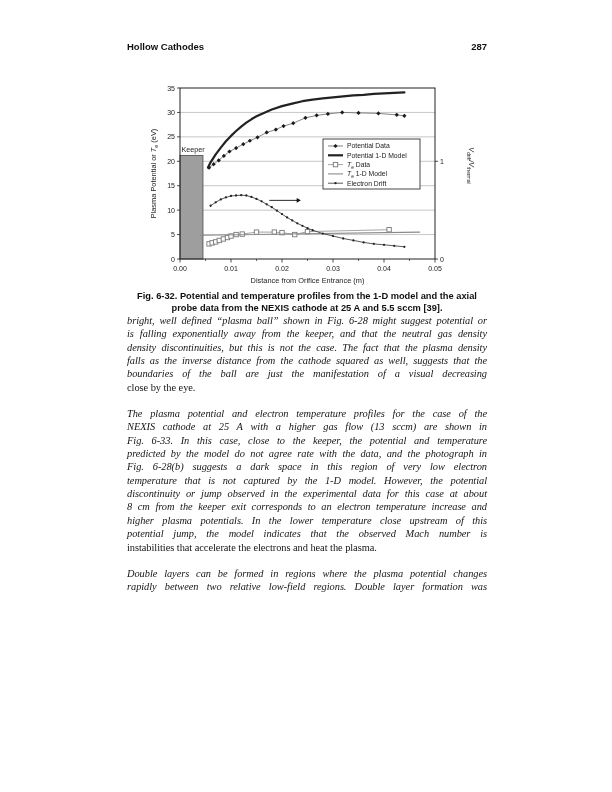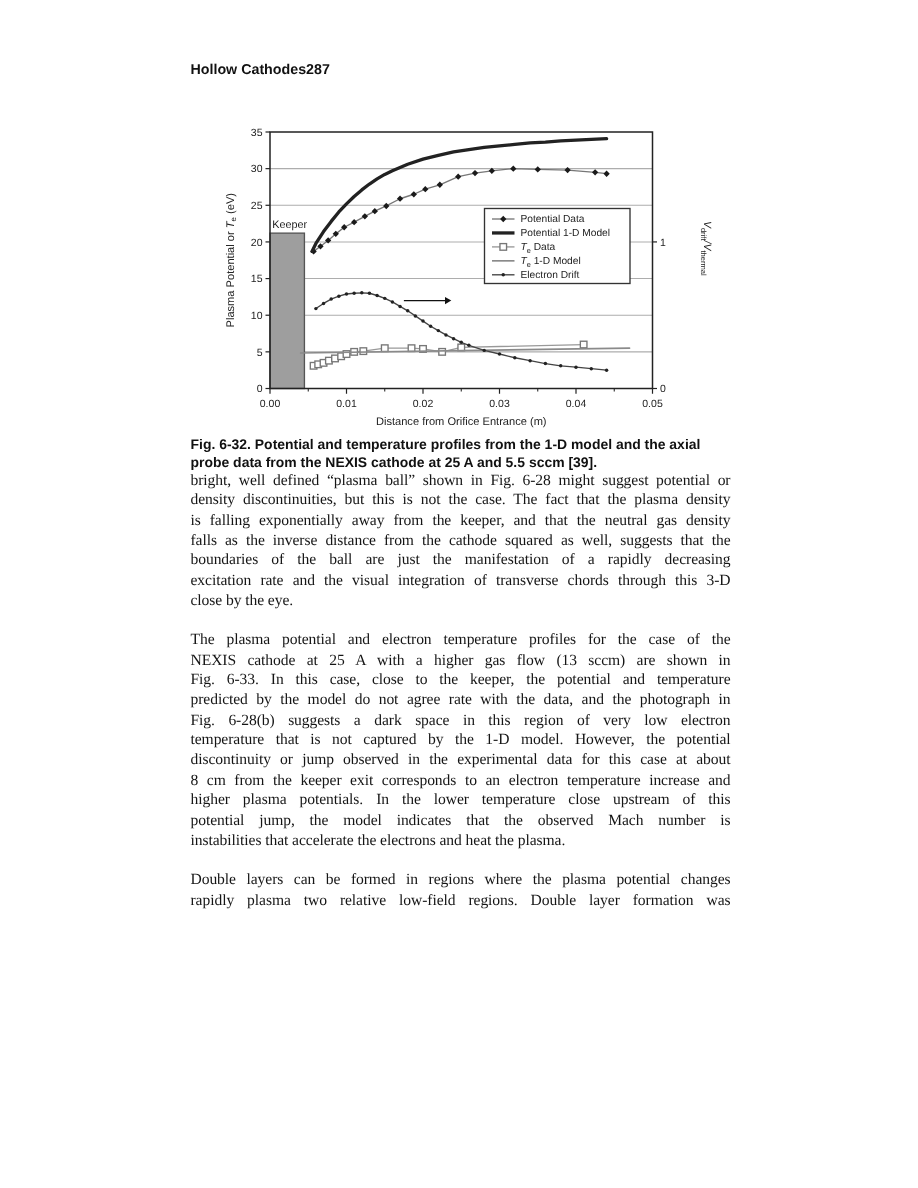--- a/index.html
+++ b/index.html
@@ -1,29 +1,29 @@
 <!DOCTYPE html>
 <html><head>
 <meta charset="utf-8">
 <style>
   html,body{margin:0;padding:0;background:#e8e8e8;}
   .page{position:relative;width:612px;height:792px;background:#ffffff;margin:0 auto;
         font-family:"Liberation Serif", serif;color:#1a1a1a;overflow:hidden;}
   .hdr{position:absolute;left:127px;top:41px;width:360px;display:flex;
-       font-family:"Liberation Sans", sans-serif;
+       justify-content:space-between;font-family:"Liberation Sans", sans-serif;
        font-weight:bold;font-size:9.5px;color:#111;}
   .fig{position:absolute;left:146px;top:80px;width:334px;height:212px;}
-  .cap{position:absolute;left:127px;top:291px;width:360px;
+  .cap{position:absolute;left:127px;top:291px;width:360px;text-align:center;
        font-family:"Liberation Sans", sans-serif;font-weight:bold;font-size:9.3px;
        line-height:11.5px;color:#111;}
   .body{position:absolute;left:127px;top:314px;width:360px;font-size:10.4px;
         line-height:13.35px;letter-spacing:-0.05px;color:#151515;}
   .para{margin:0 0 13px 0;}
   .bline{text-align:justify;}
-  .bline.just{text-align-last:justify;}
+  .bline.just{text-align-last:justify;font-style:italic;}
   svg text{font-family:"Liberation Sans", sans-serif;}
 </style>
 </head>
 <body>
 
 <div class="page">
   <div class="hdr">
     <span>Hollow Cathodes</span>
     <span>287</span>
   </div>
@@ -172,38 +172,37 @@
   </div>
 
   <div class="cap">
     <div>Fig. 6-32. Potential and temperature profiles from the 1-D model and the axial</div>
     <div>probe data from the NEXIS cathode at 25 A and 5.5 sccm [39].</div>
   </div>
 
   <div class="body" id="bodytext">
       <div class="para">
         <div class="bline just">bright, well defined “plasma ball” shown in Fig. 6-28 might suggest potential or</div>
+        <div class="bline just">is falling exponentially away from the keeper, and that the neutral gas density</div>
         <div class="bline just">density discontinuities, but this is not the case. The fact that the plasma density</div>
-        <div class="bline just">is falling exponentially away from the keeper, and that the neutral gas density</div>
         <div class="bline just">falls as the inverse distance from the cathode squared as well, suggests that the</div>
-        <div class="bline just">boundaries of the ball are just the manifestation of a rapidly decreasing</div>
-        <div class="bline just">excitation rate and the visual integration of transverse chords through this 3-D</div>
+        <div class="bline just">boundaries of the ball are just the manifestation of a visual decreasing</div>
         <div class="bline">close by the eye.</div>
       </div>
       <div class="para">
         <div class="bline just">The plasma potential and electron temperature profiles for the case of the</div>
         <div class="bline just">NEXIS cathode at 25 A with a higher gas flow (13 sccm) are shown in</div>
         <div class="bline just">Fig. 6-33. In this case, close to the keeper, the potential and temperature</div>
         <div class="bline just">predicted by the model do not agree rate with the data, and the photograph in</div>
         <div class="bline just">Fig. 6-28(b) suggests a dark space in this region of very low electron</div>
         <div class="bline just">temperature that is not captured by the 1-D model. However, the potential</div>
         <div class="bline just">discontinuity or jump observed in the experimental data for this case at about</div>
         <div class="bline just">8 cm from the keeper exit corresponds to an electron temperature increase and</div>
         <div class="bline just">higher plasma potentials. In the lower temperature close upstream of this</div>
         <div class="bline just">potential jump, the model indicates that the observed Mach number is</div>
         <div class="bline">instabilities that accelerate the electrons and heat the plasma.</div>
       </div>
       <div class="para">
         <div class="bline just">Double layers can be formed in regions where the plasma potential changes</div>
-        <div class="bline just">rapidly plasma two relative low-field regions. Double layer formation was</div>
+        <div class="bline just">rapidly between two relative low-field regions. Double layer formation was</div>
       </div>
     </div>
 </div>
 
 </body></html>

